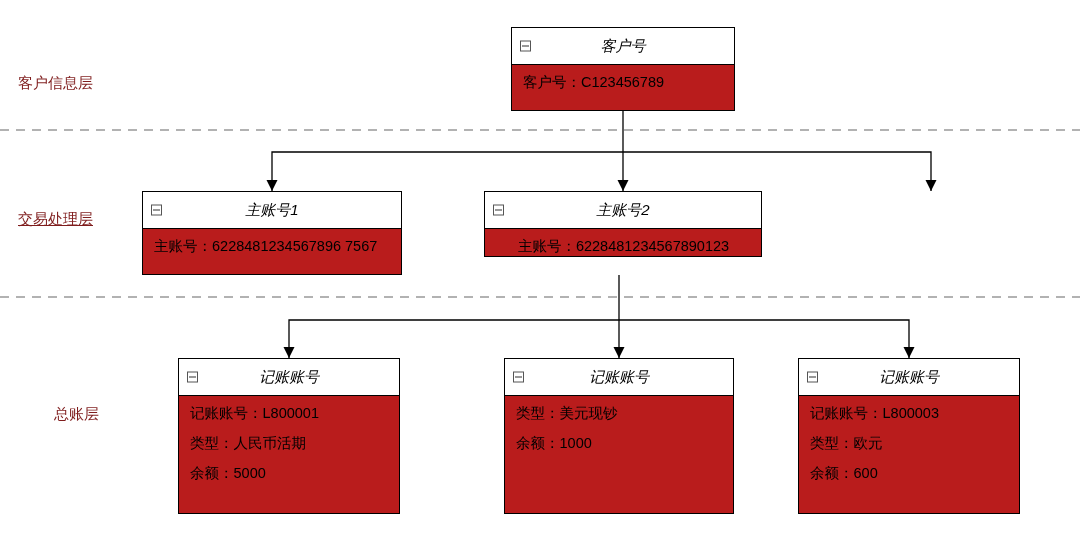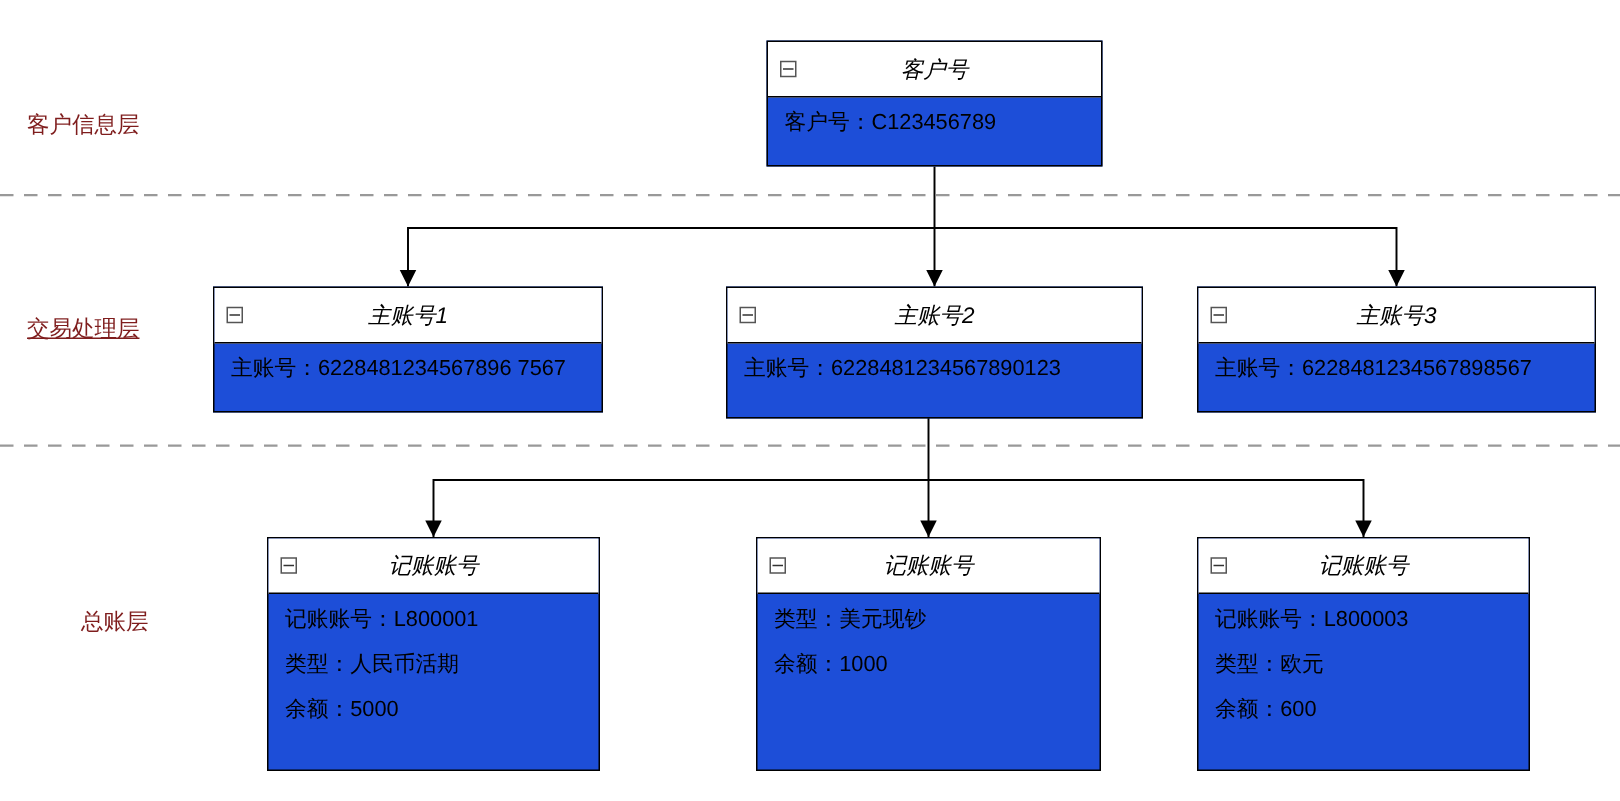--- a/index.html
+++ b/index.html
@@ -28,21 +28,21 @@
   }
   .swim-label {
     position: absolute;
     font-size: 15px;
     color: #7f1d1d;
     white-space: nowrap;
   }
   .node {
     position: absolute;
     border: 1px solid #000000;
-    background: #1d4ed8;
+    background: #b91c1c;
     box-sizing: border-box;
   }
   .node-header {
     position: relative;
     height: 36px;
     border-bottom: 1px solid #000000;
     display: flex;
     align-items: center;
     justify-content: center;
     background: #ffffff;
@@ -132,39 +132,30 @@
   <div class="node" style="left:142px; top:191px; width:260px; height:84px;">
     <div class="node-header">
       <span class="minus-icon"></span>
       <span class="node-title">主账号1</span>
     </div>
     <div class="node-body single">
       <div class="node-row">主账号：6228481234567896 7567</div>
     </div>
   </div>
 
-  <div class="node" style="left:484px; top:191px; width:278px; height:88px;">
+  <div class="node" style="left:484px; top:191px; width:278px; height:66px;text-align:center;">
     <div class="node-header">
       <span class="minus-icon"></span>
       <span class="node-title">主账号2</span>
     </div>
     <div class="node-body single">
       <div class="node-row">主账号：6228481234567890123</div>
     </div>
   </div>
 
-  <div class="node" style="left:798px; top:191px; width:266px; height:84px;">
-    <div class="node-header">
-      <span class="minus-icon"></span>
-      <span class="node-title">主账号3</span>
-    </div>
-    <div class="node-body single">
-      <div class="node-row">主账号：6228481234567898567</div>
-    </div>
-  </div>
 
   <div class="node" style="left:178px; top:358px; width:222px; height:156px;">
     <div class="node-header">
       <span class="minus-icon"></span>
       <span class="node-title">记账账号</span>
     </div>
     <div class="node-body">
       <div class="node-row">记账账号：L800001</div>
       <div class="node-row">类型：人民币活期</div>
       <div class="node-row">余额：5000</div>

